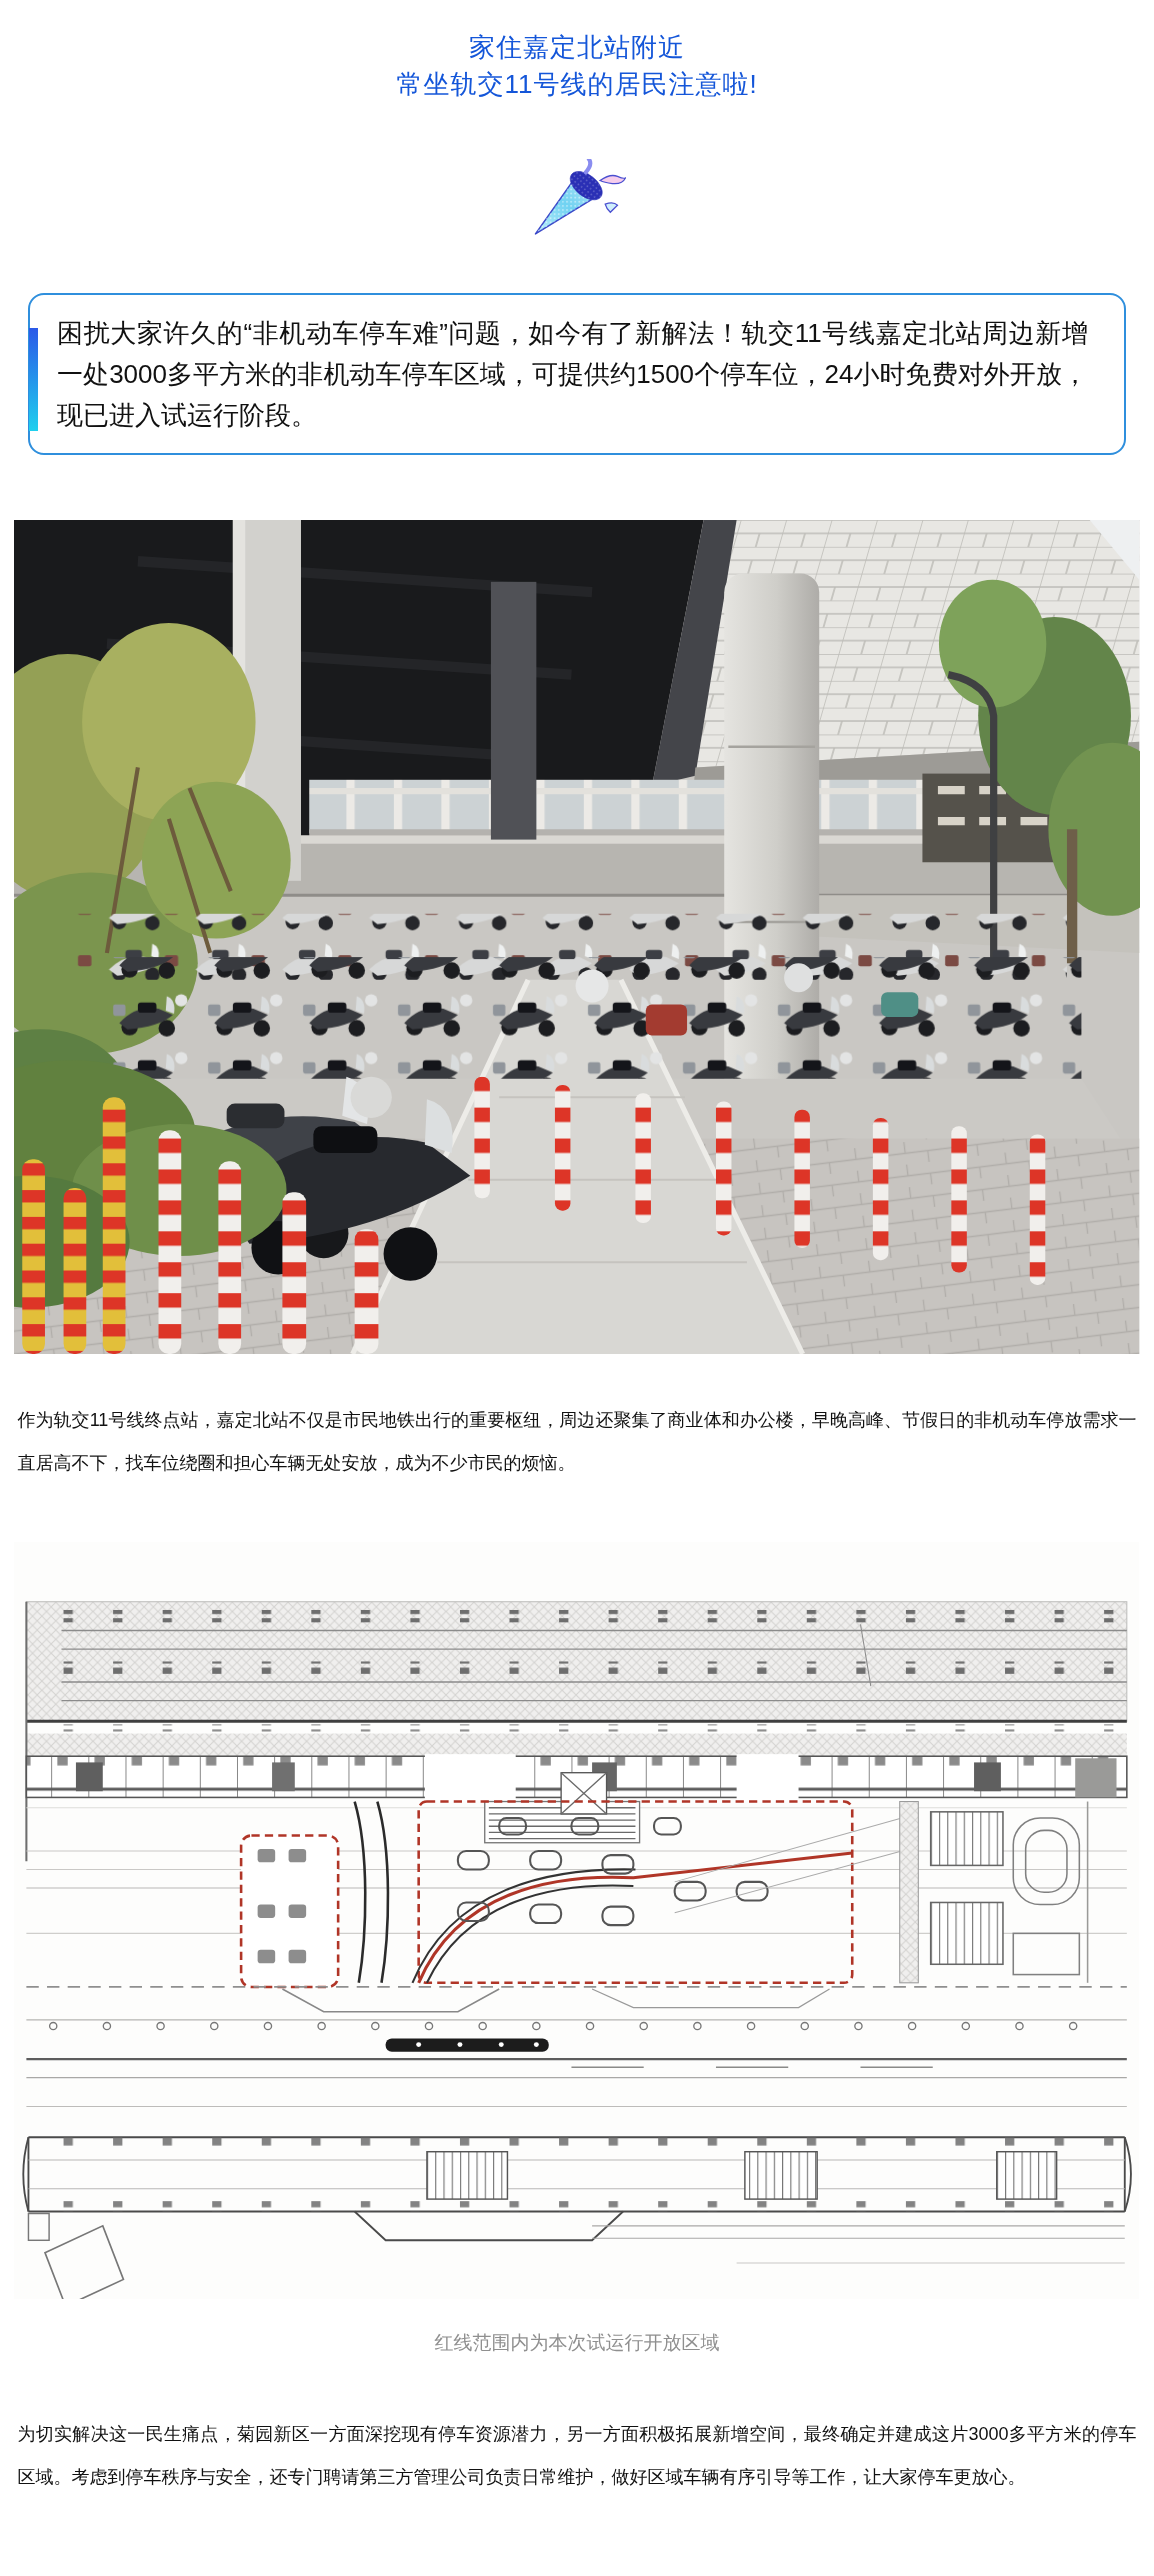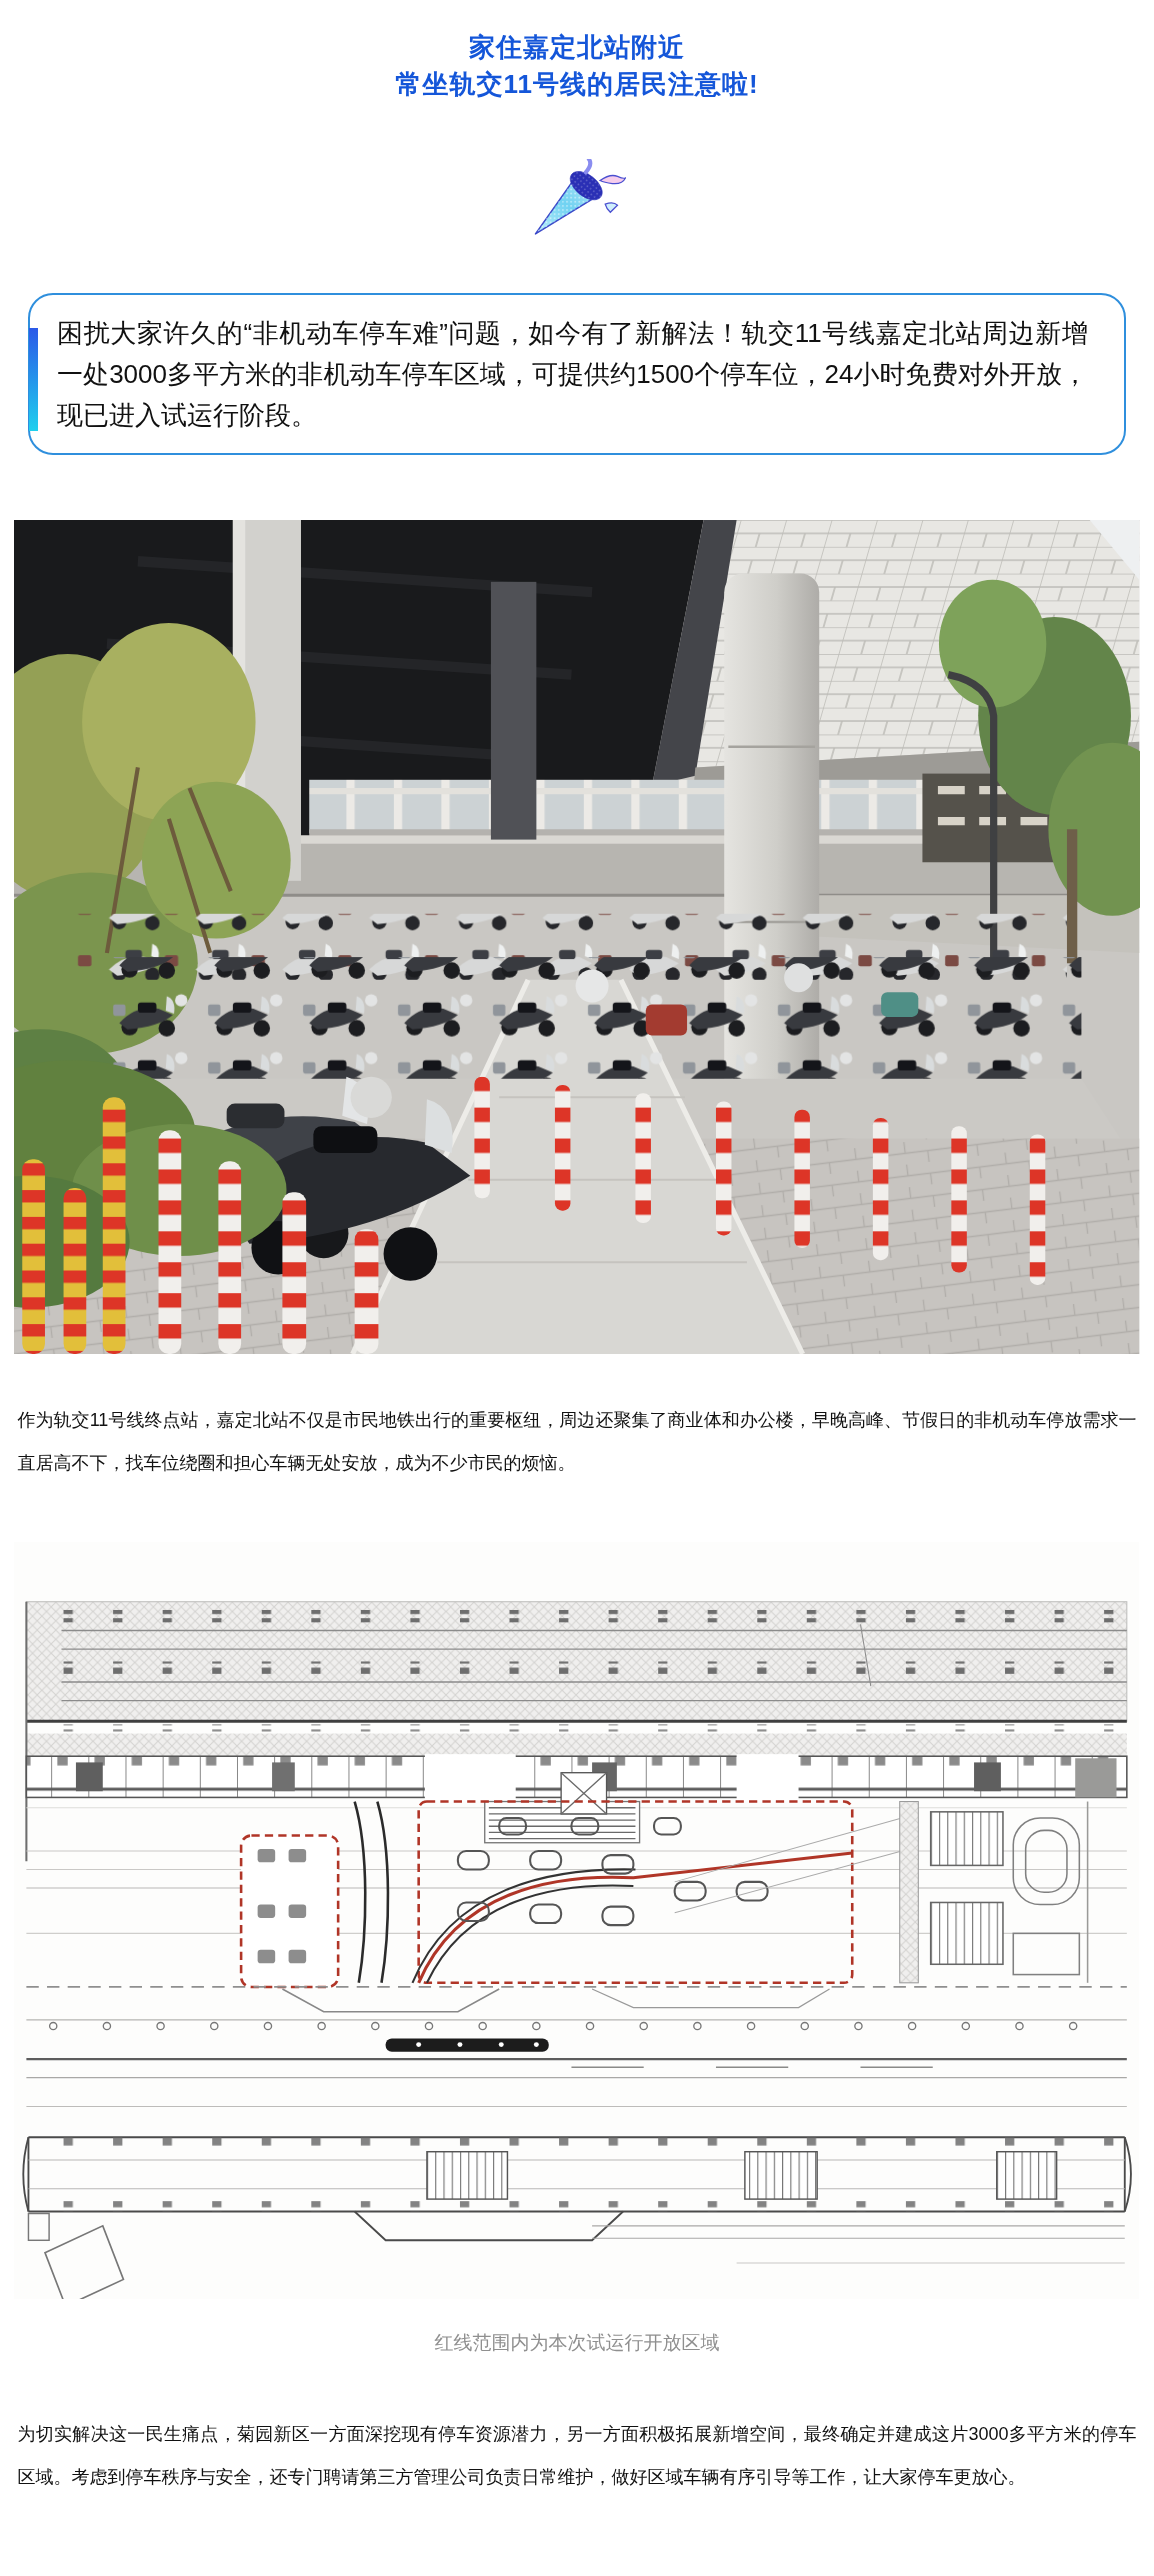--- a/index.html
+++ b/index.html
@@ -1,26 +1,26 @@
 <!DOCTYPE html>
 <html style="font-size:8.2px"><head>
 <meta charset="utf-8">
 <style>
   * { box-sizing: border-box; }
   html,body { margin:0; padding:0; background:#ffffff; }
   body { width:1154px; font-family:"Liberation Sans","DejaVu Sans",sans-serif; color:#161616; }
   .page { position:relative; width:1154px; height:3600px; overflow:hidden; background:#fff; }
 
   header { padding-top:29px; text-align:center; }
-  .title-line { font-size:26px; font-weight:bold; color:#1456D9; line-height:37px; letter-spacing:1px; }
+  .title-line { font-size:26px; font-weight:normal; color:#1456D9; line-height:37px; letter-spacing:1px; }
 
   .icon-wrap { width:98px; height:82px; margin:56px auto 0; }
   .icon-wrap svg { width:100%; height:100%; }
 
-  .intro-box { position:relative; margin:52px 28px 0; border:2.1px solid #2F8FDD; border-radius:25px;
+  .intro-box { position:relative; margin:52px 28px 0; border:2.1px solid #2F8FDD; border-radius:16px;
                padding:17.5px 36px 17.5px 27px; }
   .intro-box .accent { position:absolute; left:-1px; top:33px; width:8.8px; height:103px;
                background:linear-gradient(180deg,#2B59E8 0%,#1FD0EE 100%); }
   .intro-box p { margin:0; font-size:26px; line-height:41px; color:#111; text-align:justify; }
 
   figure { margin:0; }
   .photo1 { margin:65px 14.4px 0; height:834px; }
   .photo1 svg { width:100%; height:834px; display:block; }
   .map { margin:57px 14.4px 0; }
   .map svg { width:100%; height:757px; display:block; }

